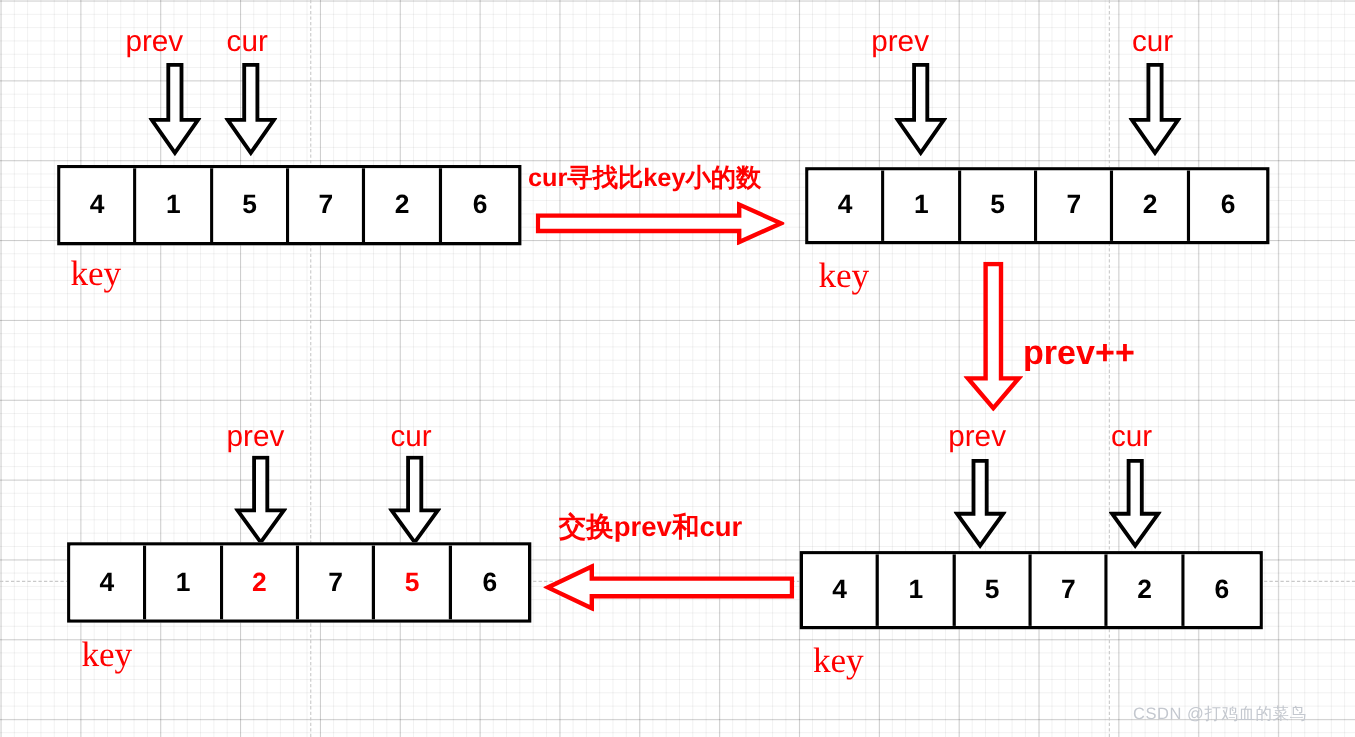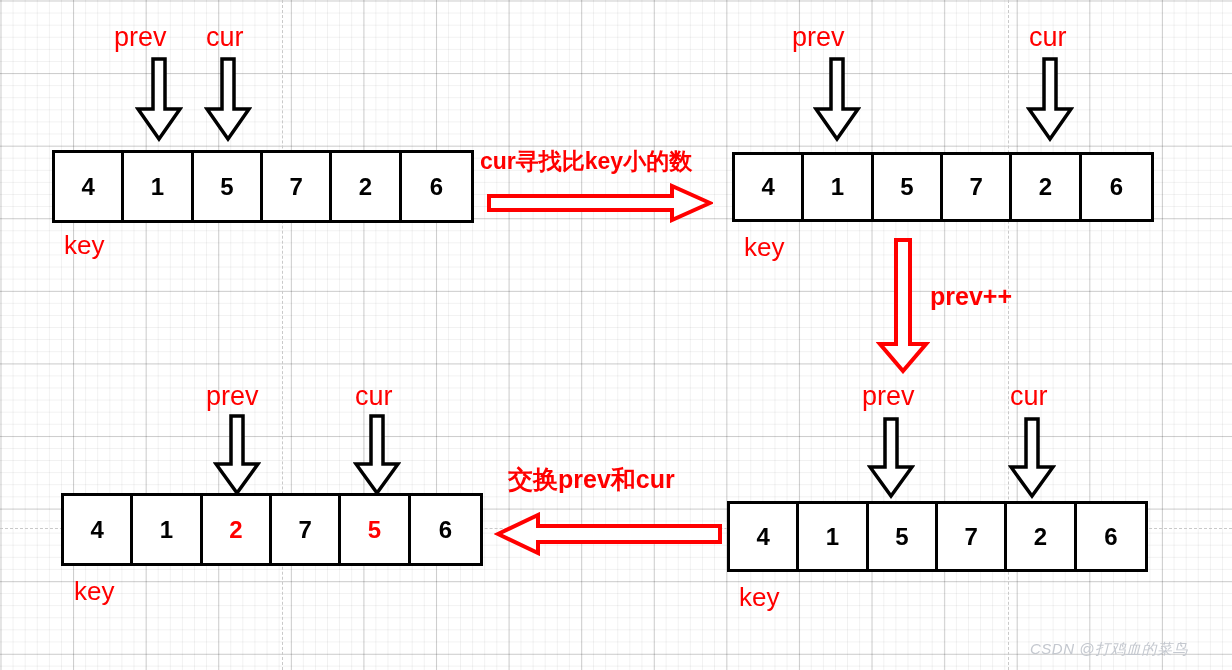--- a/index.html
+++ b/index.html
@@ -64,39 +64,38 @@
 
   
   .lbl {
     position: absolute;
     color: #ff0000;
     white-space: nowrap;
     line-height: 1;
     text-align: right;
   }
   .lbl-ptr { font-size: 27px; }
-  .lbl-key { font-size: 26px; }
+  .lbl-key { font-size: 32px; font-family: Liberation Serif, serif; }
   .lbl-step {
     font-weight: bold;
     font-size: 23px;
   }
 
   
   .arrow {
     position: absolute;
     pointer-events: none;
   }
 
   .watermark {
     position: absolute;
     color: #c4c8cf;
     font-size: 15px;
     white-space: nowrap;
     letter-spacing: 0.5px;
-    font-style: italic;
   }
 </style>
 </head>
 <body>
 
 <div id="canvas">
 
   <div class="guide-v" style="left:282px; top:0; height:670px;"></div>
   <div class="guide-v" style="left:1008px; top:0; height:670px;"></div>
   <div class="guide-h" style="top:528px; left:0; width:1232px;"></div>
@@ -151,21 +150,21 @@
       <div class="cell" style="width:70px;">6</div>
     </div>
 
     <div class="lbl lbl-key" style="left:744px; top:234px;">key</div>
   </div>
 
   <div>
     <svg class="arrow" style="left:876px; top:238px;" width="54" height="136" viewBox="0 0 54 136">
       <polygon points="20,2 34,2 34,106 50,106 27,133 4,106 20,106" fill="#ffffff" stroke="#ff0000" stroke-width="4" stroke-linejoin="miter"></polygon>
     </svg>
-    <div class="lbl lbl-step" style="left:930px; top:284px; font-size:25px;">prev++</div>
+    <div class="lbl lbl-step" style="left:930px; top:305px; font-size:31px;">prev++</div>
   </div>
 
   <div>
     <div class="lbl lbl-ptr" style="left:862px; top:383px;">prev</div>
     <div class="lbl lbl-ptr" style="left:1010px; top:383px;">cur</div>
 
     <svg class="arrow" style="left:867px; top:417px;" width="48" height="82" viewBox="0 0 48 82">
       <polygon points="18,2 30,2 30,50 45,50 24,79 3,50 18,50" fill="#ffffff" stroke="#000000" stroke-width="3.5" stroke-linejoin="miter"></polygon>
     </svg>
     <svg class="arrow" style="left:1008px; top:417px;" width="48" height="82" viewBox="0 0 48 82">

